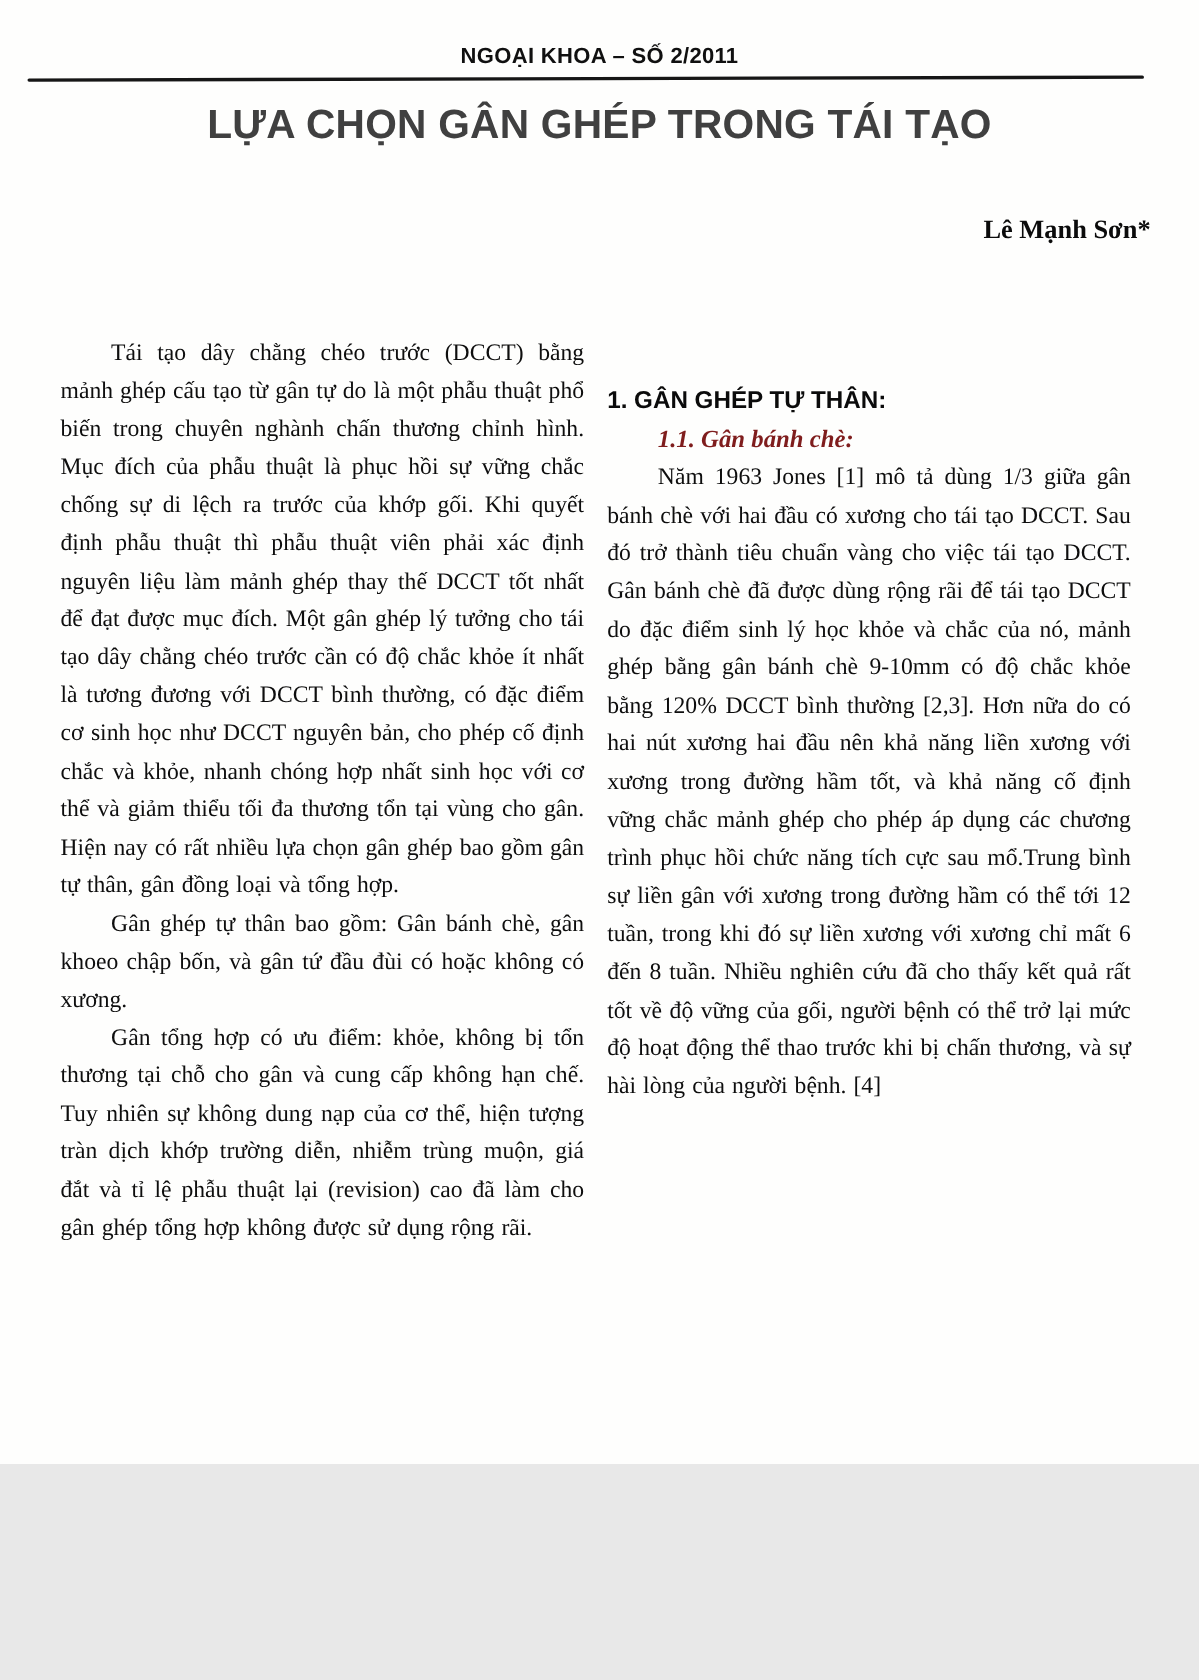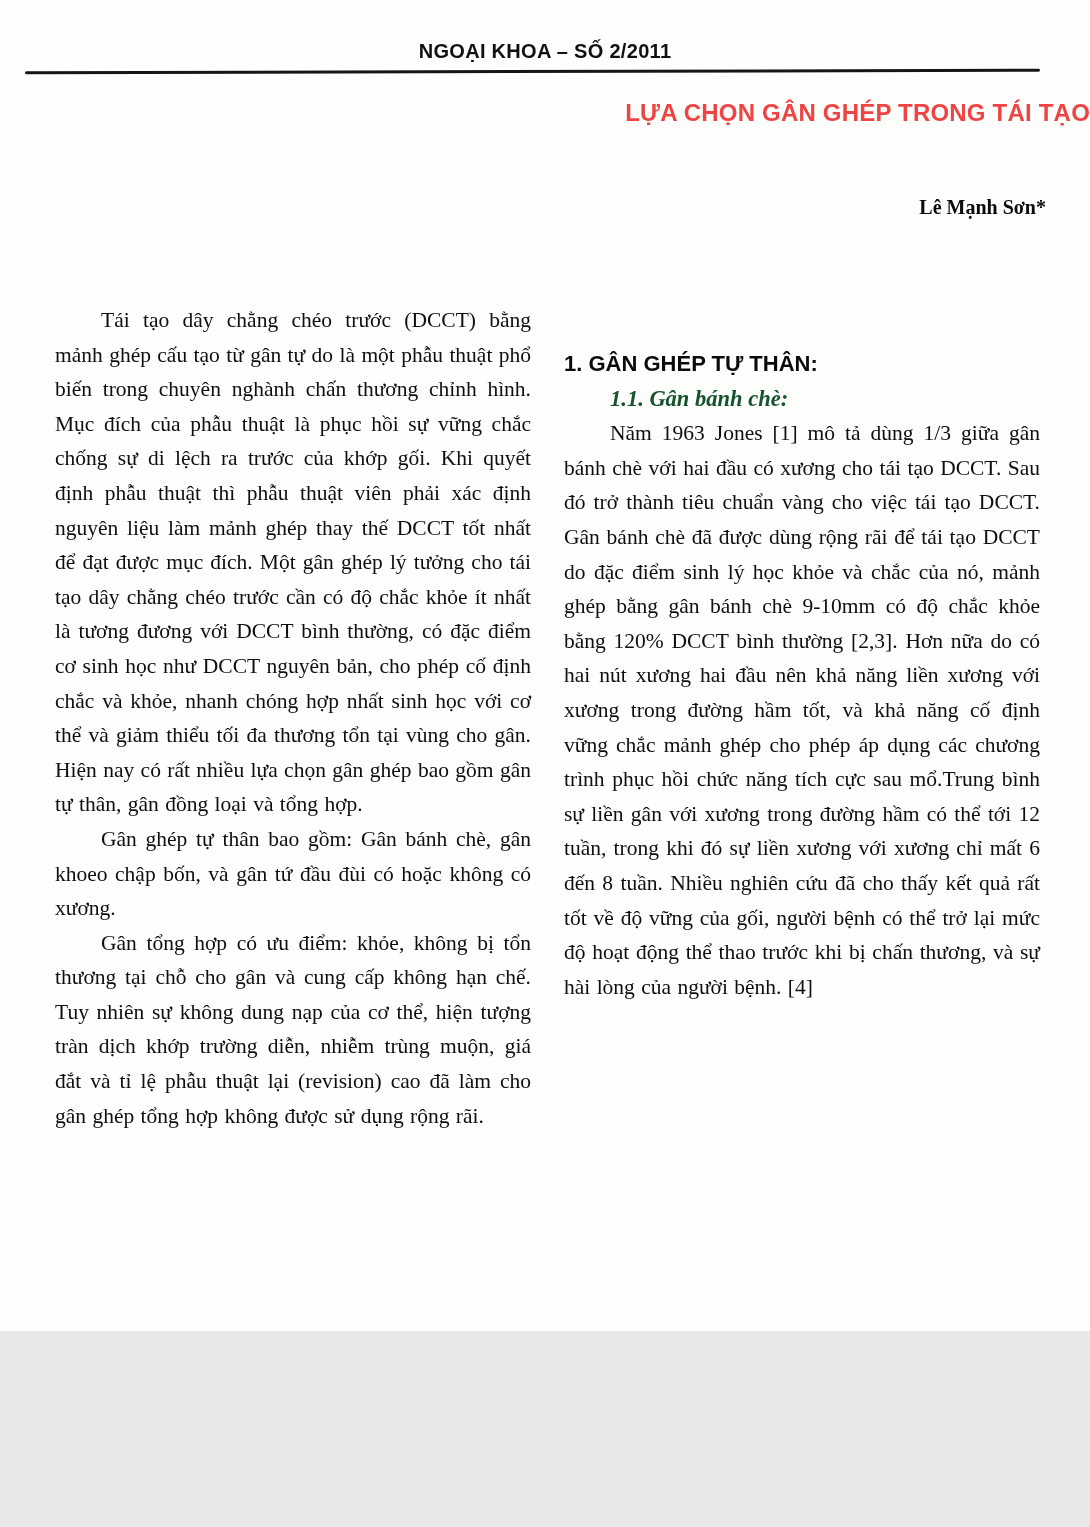--- a/index.html
+++ b/index.html
@@ -38,47 +38,47 @@
     background: #161616;
     transform: rotate(-0.15deg);
     border-radius: 2px;
   }
   .article-title {
     position: absolute;
     top: 90px;
     left: 0;
     right: 0;
     margin: 0;
-    text-align: right;
+    text-align: center;
     font-family: "Liberation Sans", sans-serif;
     font-weight: bold;
-    font-size: 24px;
+    font-size: 37px;
     line-height: 46px;
     letter-spacing: 0.2px;
-    color: #ef4444;
+    color: #404040;
   }
   .article-title .title-line {
     display: block;
   }
   .author {
     position: absolute;
     top: 196px;
     right: 44px;
     font-family: "Liberation Serif", serif;
     font-weight: bold;
-    font-size: 20px;
+    font-size: 24px;
     color: #0b0b0b;
   }
   .columns {
     position: absolute;
     top: 303px;
     left: 55px;
     width: 986px;
     display: flex;
-    gap: 33px;
+    gap: 21px;
   }
   .column {
     width: 476px;
     flex: 0 0 476px;
   }
   .column p {
     margin: 0;
     font-size: 21.5px;
     line-height: 34.6px;
     text-align: justify;
@@ -93,21 +93,21 @@
     line-height: 34.6px;
     color: #0b0b0b;
   }
   .subsection-heading {
     font-family: "Liberation Serif", serif;
     font-weight: bold;
     font-style: italic;
     font-size: 22.5px;
     line-height: 34.6px;
     text-indent: 46px;
-    color: #14532d;
+    color: #7f1d1d;
   }
   .footnote-rule {
     position: absolute;
     top: 1404px;
     left: 30px;
     width: 483px;
     height: 3.5px;
     background: #141414;
     transform: rotate(-0.55deg);
     border-radius: 2px;

